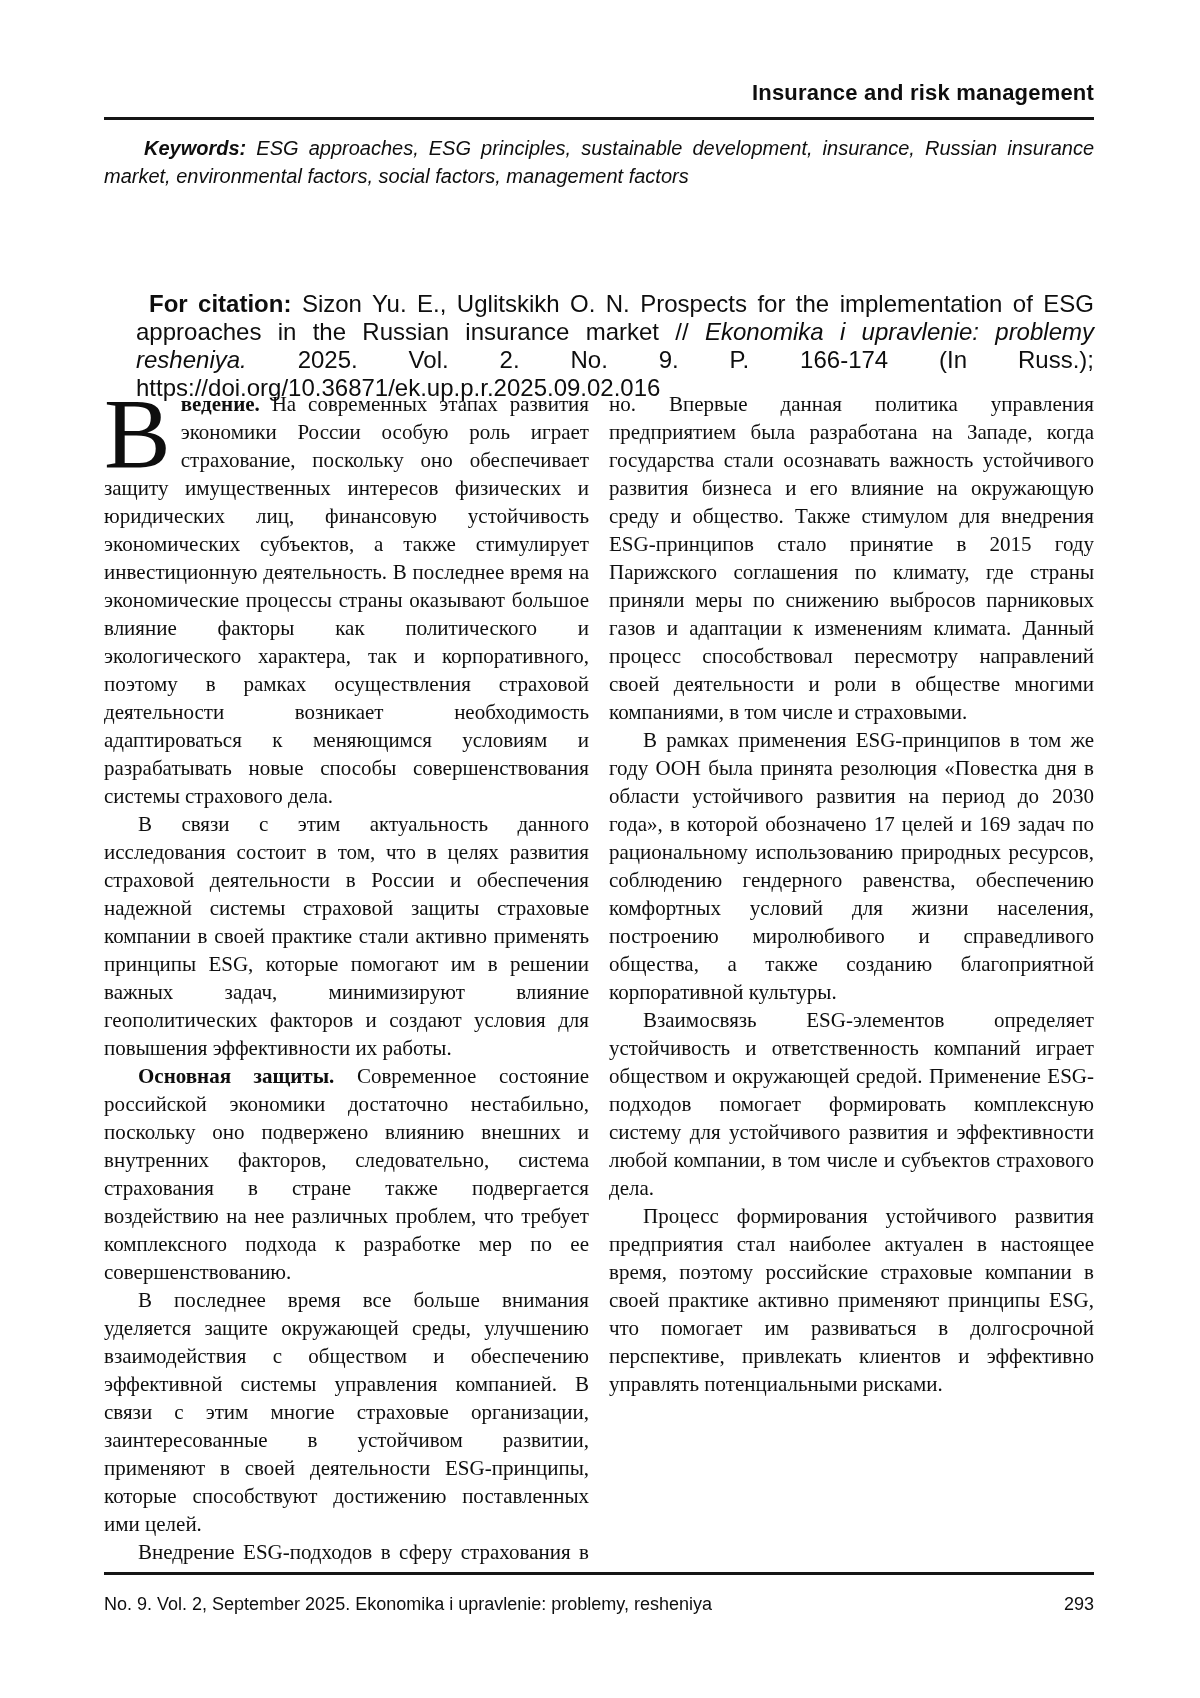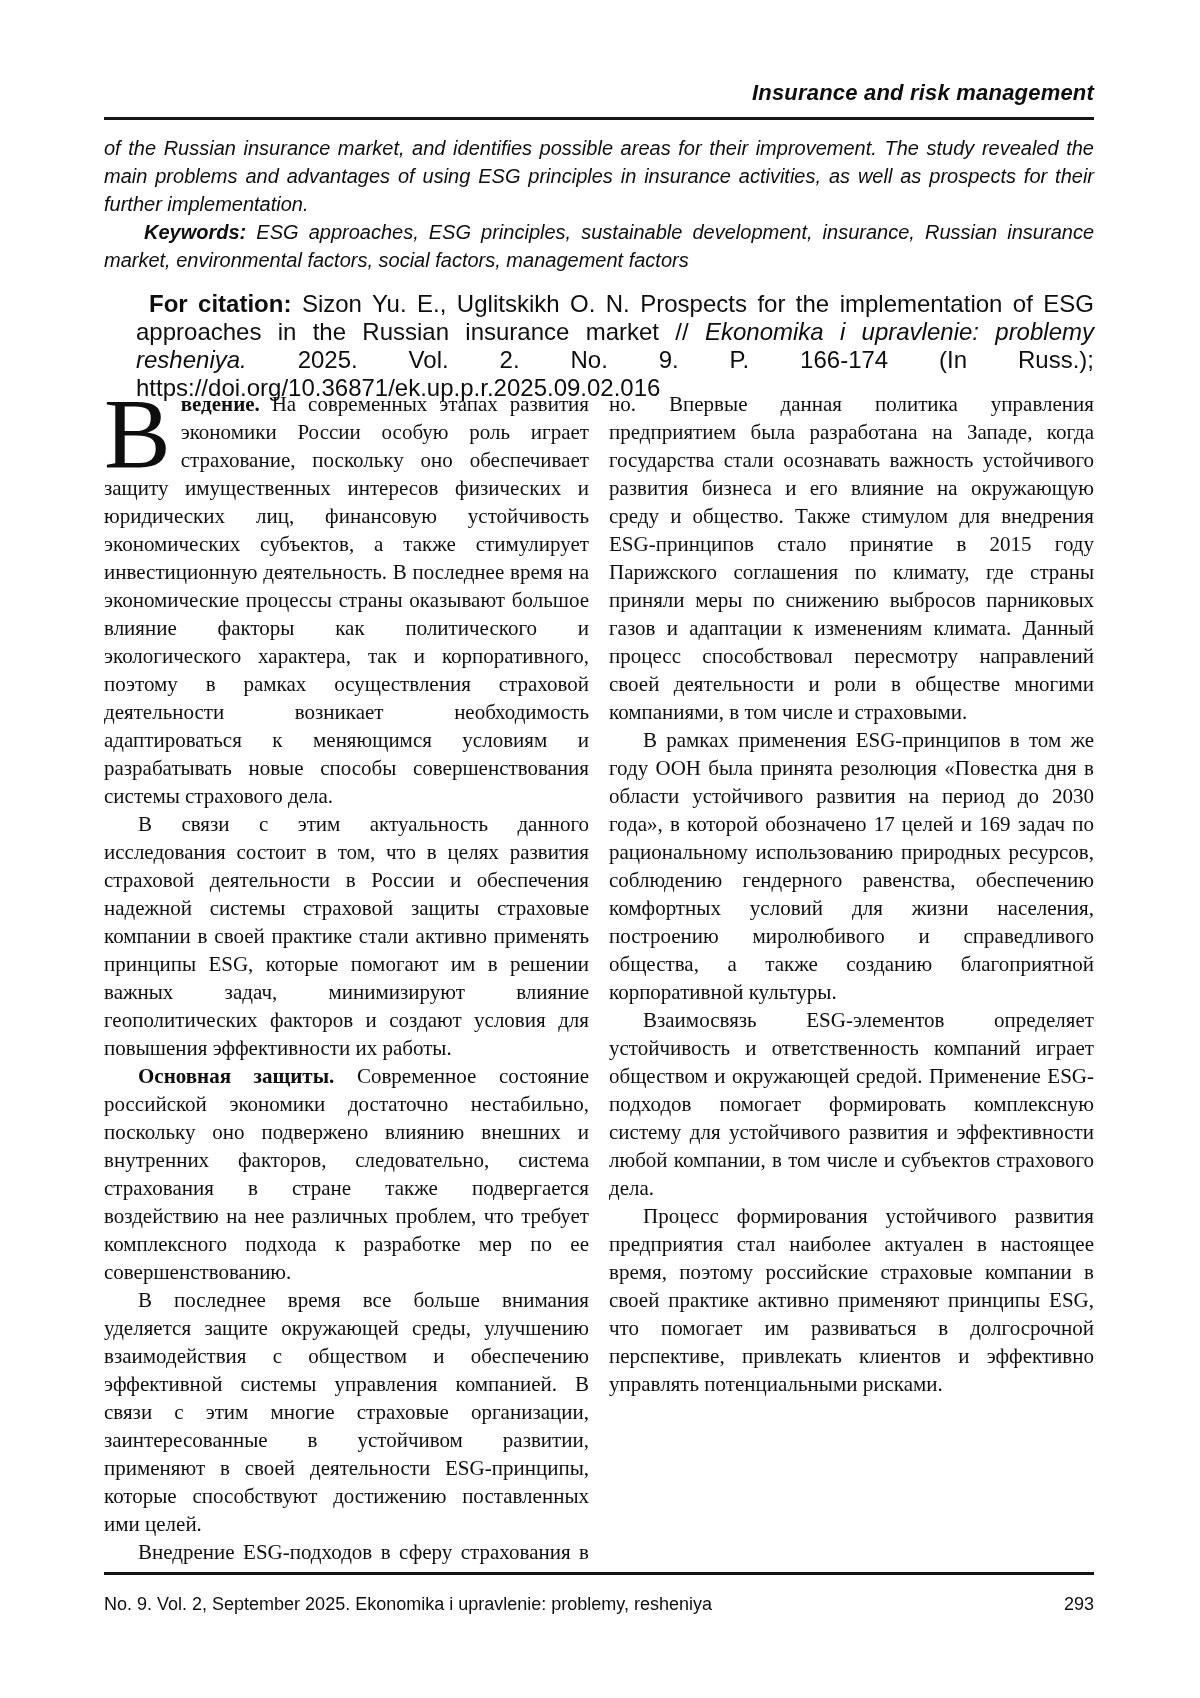--- a/index.html
+++ b/index.html
@@ -14,21 +14,20 @@
   }
   
   .running-head {
     position: absolute;
     left: 104px; top: 80px; width: 990px;
     text-align: right;
     font-family: "Liberation Sans", sans-serif;
     font-weight: bold;
     font-size: 22px;
     letter-spacing: 0.2px;
-    font-style: italic;
   }
   .rule {
     position: absolute;
     left: 104px; width: 990px; height: 3px;
     background: #151515;
   }
   .rule-top { top: 117px; }
   .rule-bottom { top: 1572px; }
   
   .abstract {
@@ -89,21 +88,20 @@
 </head>
 <body>
 
 <div class="page">
 
   <div class="running-head">Insurance and risk management</div>
 
   <div class="rule rule-top"></div>
 
   <div class="abstract" lang="en">
-    <p>of the Russian insurance market, and identifies possible areas for their improvement. The study revealed the main problems and advantages of using ESG principles in insurance activities, as well as prospects for their further implementation.</p>
     <p class="kw"><span class="bold">Keywords:</span><span> ESG approaches, ESG principles, sustainable development, insurance, Russian insurance market, environmental factors, social factors, management factors</span></p>
   </div>
 
   <div class="citation" lang="en"><span class="bold">For citation:</span><span> Sizon Yu. E., Uglitskikh O. N. Prospects for the implementation of ESG approaches in the Russian insurance market // </span><span class="italic">Ekonomika i upravlenie: problemy resheniya.</span><span> 2025. Vol. 2. No. 9. P. 166-174 (In Russ.); </span><span>https://doi.org/10.36871/ek.up.p.r.2025.09.02.016</span></div>
 
   <div class="columns" lang="ru">
 
     <div class="col">
       <p><span class="dropcap">В</span><span class="bold">ведение.</span><span> На современных этапах развития экономики России особую роль играет страхование, поскольку оно обеспечивает защиту имущественных интересов физических и юридических лиц, финансовую устойчивость экономических субъектов, а также стимулирует инвестиционную деятельность. В последнее время на экономические процессы страны оказывают большое влияние факторы как политического и экологического характера, так и корпоративного, поэтому в рамках осуществления страховой деятельности возникает необходимость адаптироваться к меняющимся условиям и разрабатывать новые способы совершенствования системы страхового дела.</span></p>
       <p class="indent"><span>В связи с этим актуальность данного исследования состоит в том, что в целях развития страховой деятельности в России и обеспечения надежной системы страховой защиты страховые компании в своей практике стали активно применять принципы ESG, которые помогают им в решении важных задач, минимизируют влияние геополитических факторов и создают условия для повышения эффективности их работы.</span></p>

